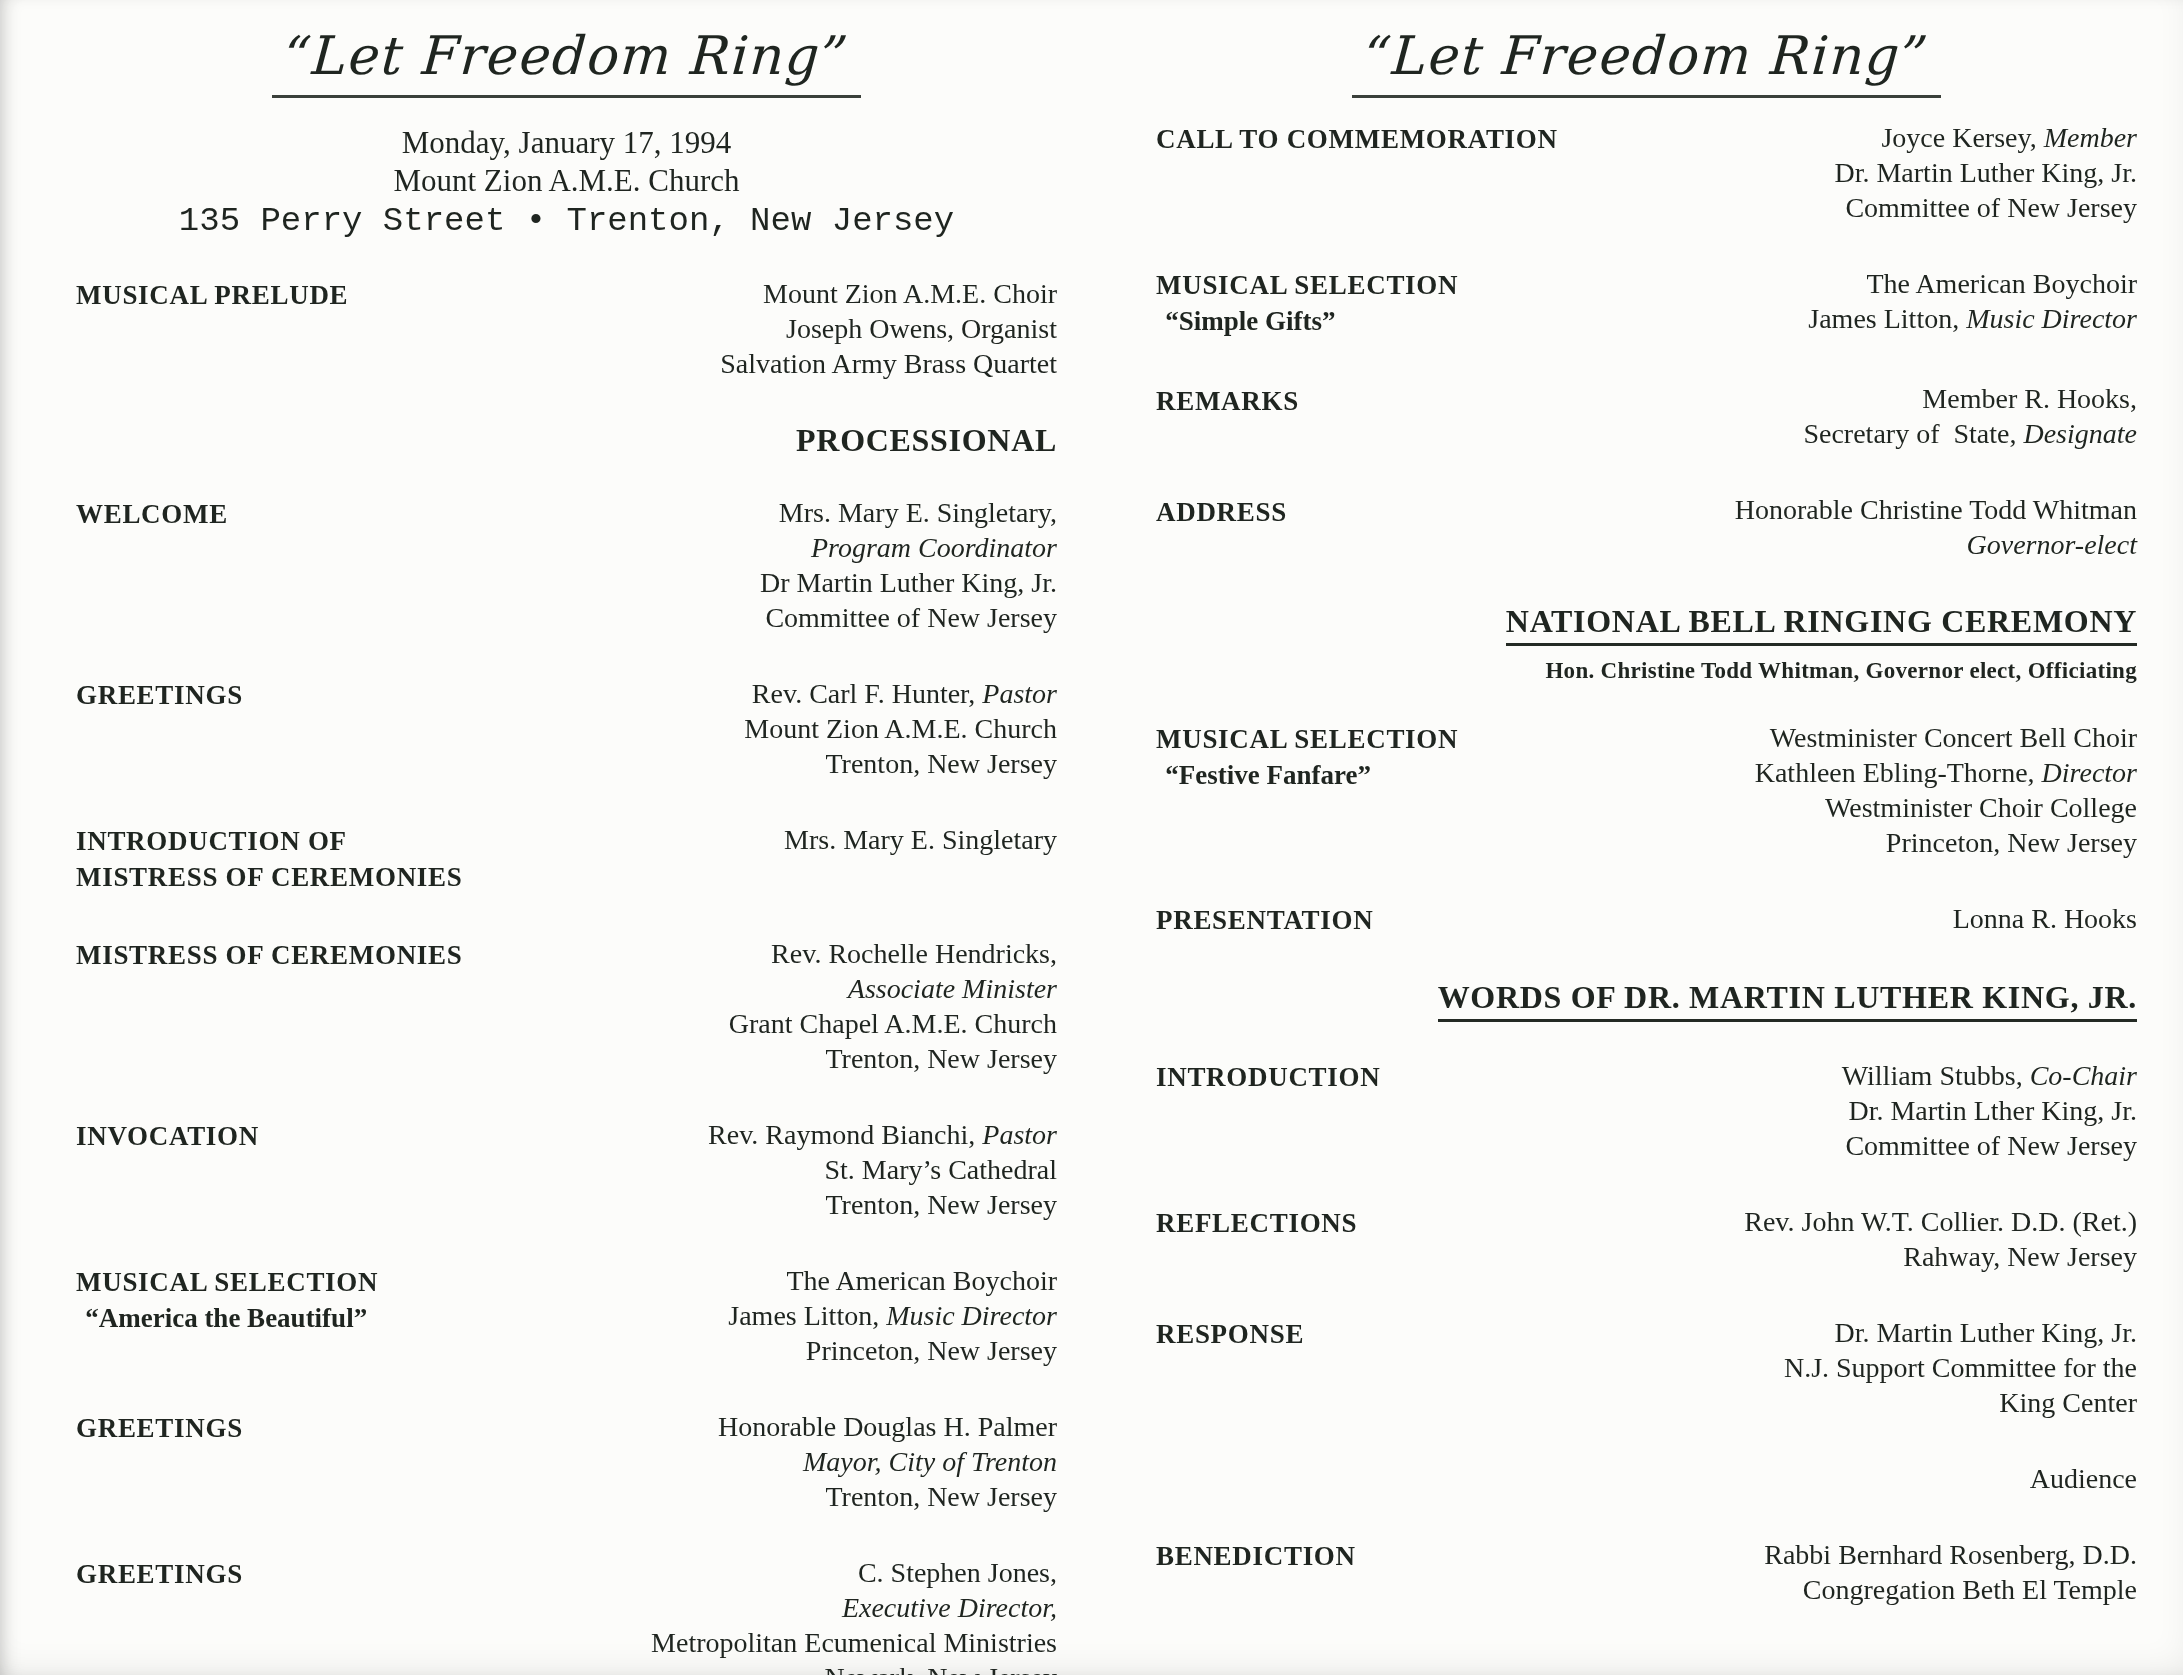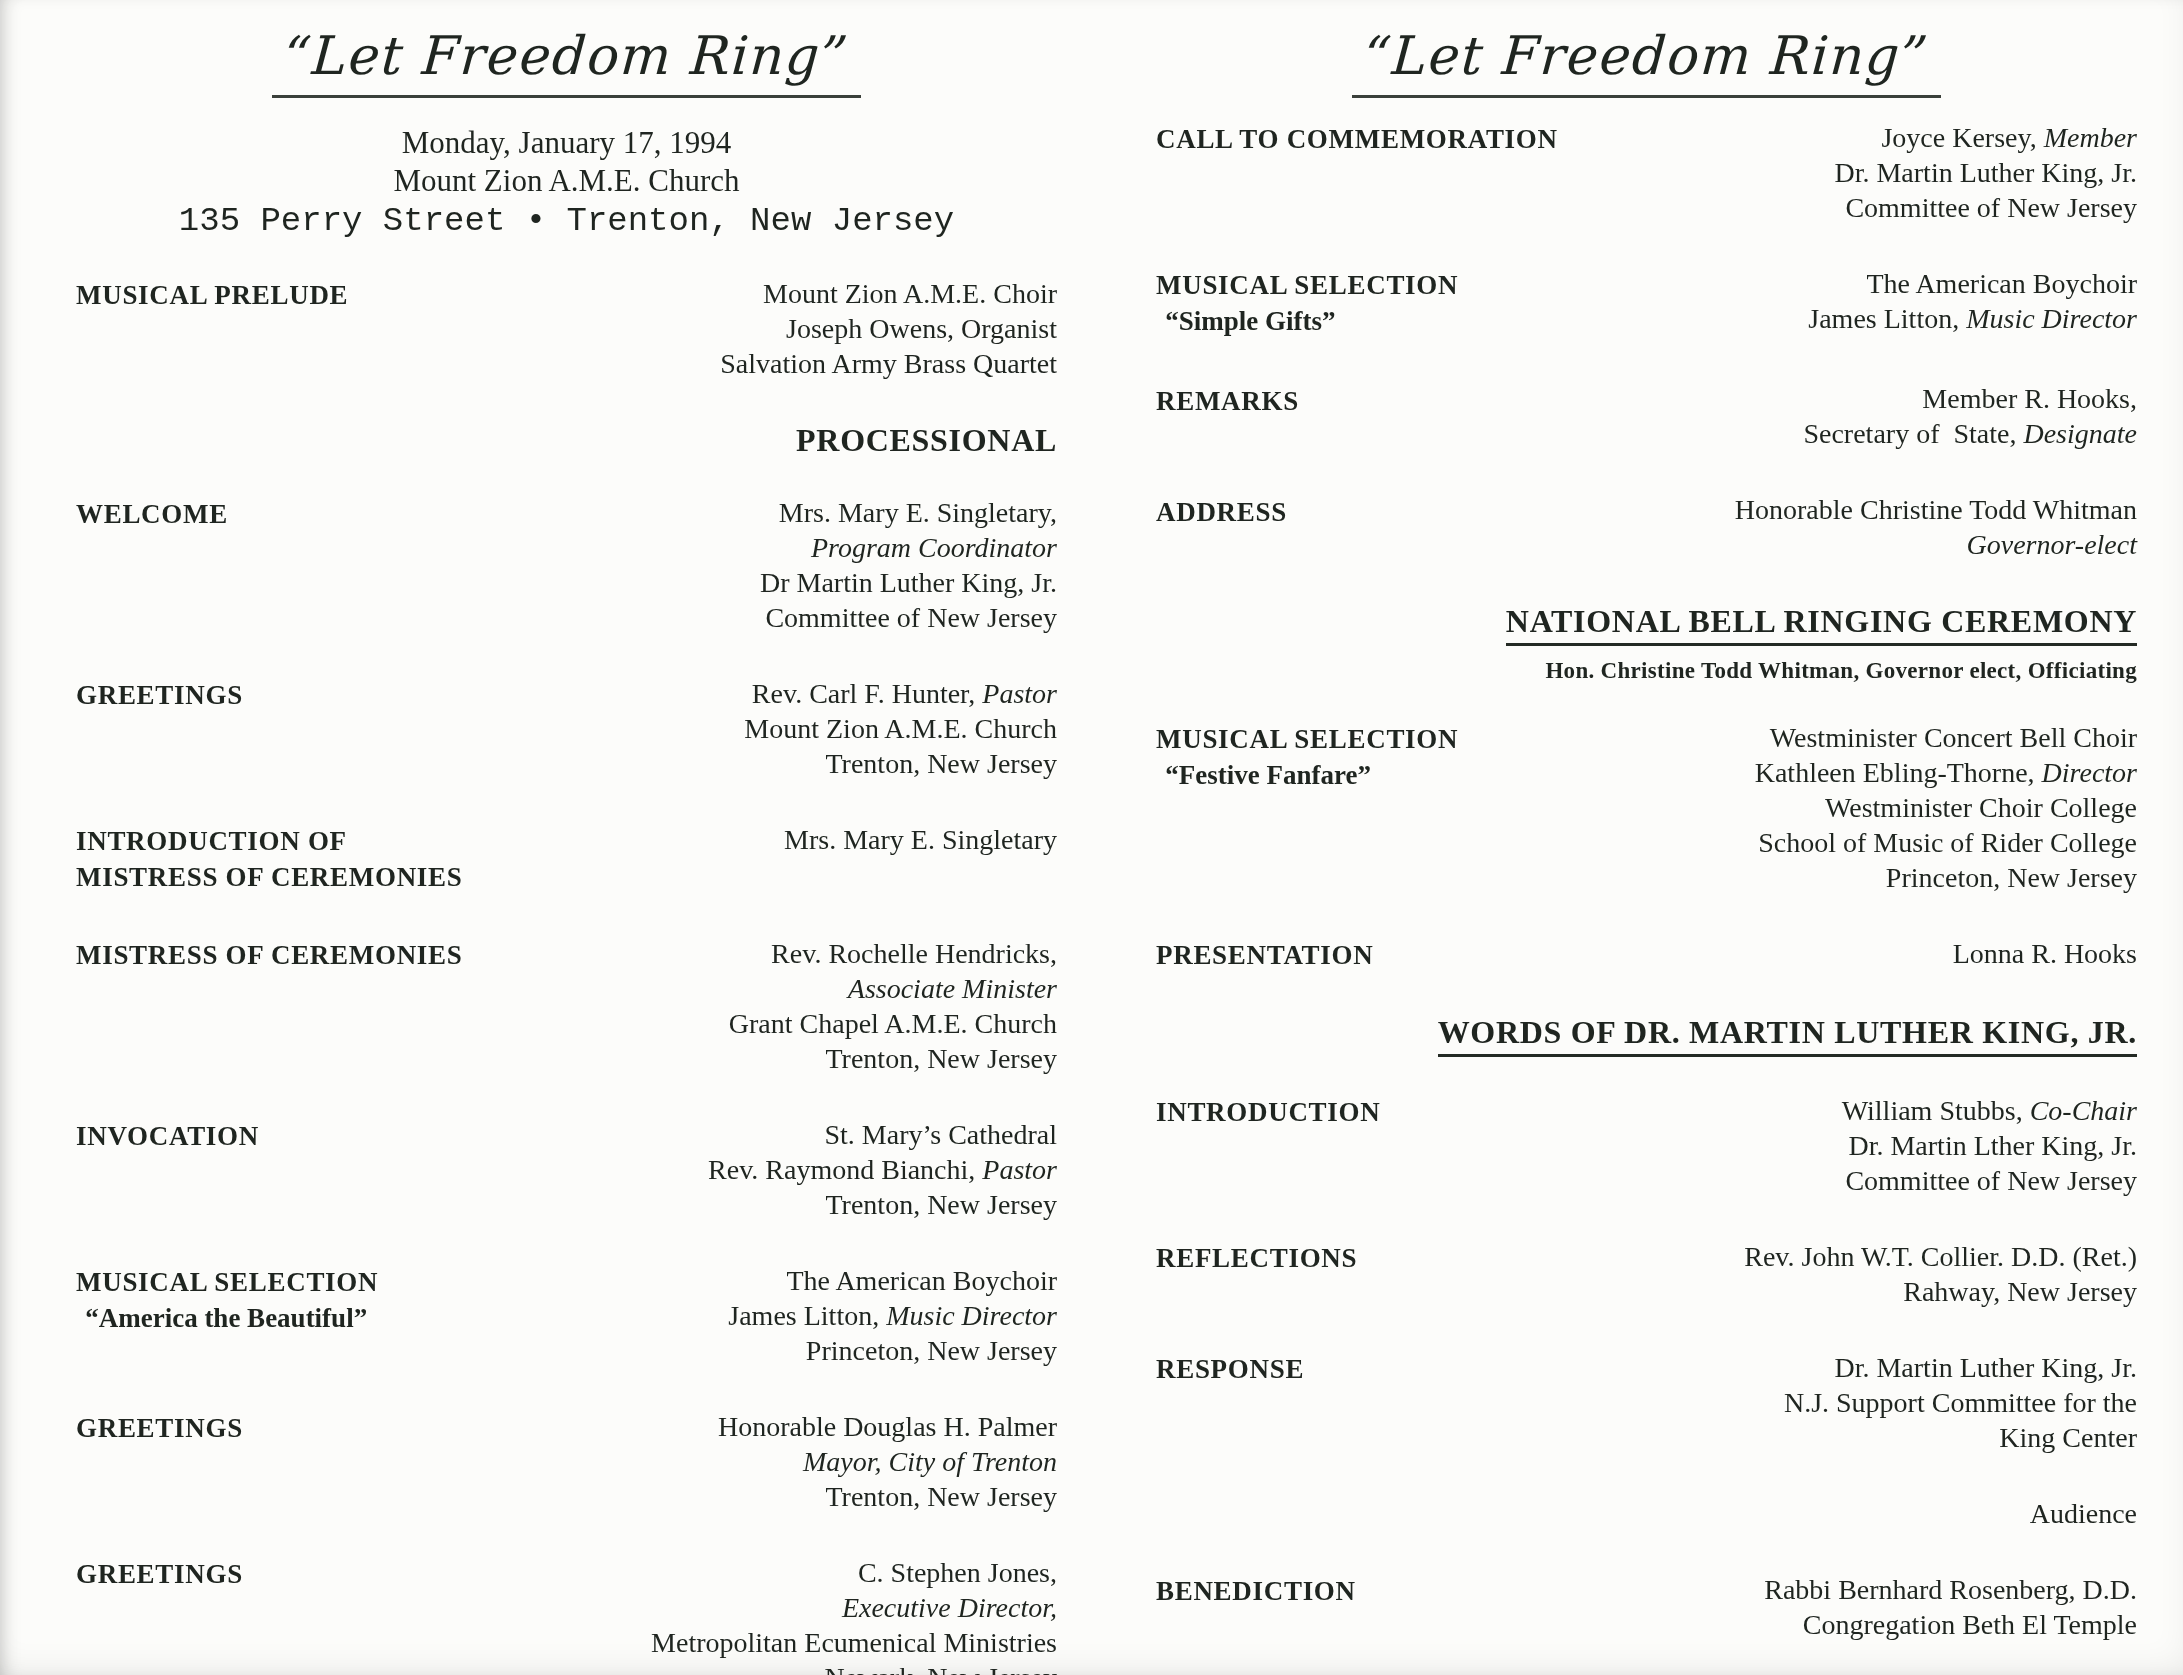--- a/index.html
+++ b/index.html
@@ -161,22 +161,22 @@
             <div class="entry-detail-line"><span class="it">Associate Minister</span></div>
             <div class="entry-detail-line"><span>Grant Chapel A.M.E. Church</span></div>
             <div class="entry-detail-line"><span>Trenton, New Jersey</span></div>
           </div>
         </div>
         <div class="entry">
           <div class="entry-label">
             <div class="entry-label-line">INVOCATION</div>
           </div>
           <div class="entry-details">
+            <div class="entry-detail-line"><span>Rev. Raymond Bianchi, </span><span class="it">Pastor</span></div>
             <div class="entry-detail-line"><span>St. Mary’s Cathedral</span></div>
-            <div class="entry-detail-line"><span>Rev. Raymond Bianchi, </span><span class="it">Pastor</span></div>
             <div class="entry-detail-line"><span>Trenton, New Jersey</span></div>
           </div>
         </div>
         <div class="entry">
           <div class="entry-label">
             <div class="entry-label-line">MUSICAL SELECTION</div>
             <div class="entry-sublabel">“America the Beautiful”</div>
           </div>
           <div class="entry-details">
             <div class="entry-detail-line"><span>The American Boychoir</span></div>
@@ -255,21 +255,20 @@
         <div class="section-heading-wrap"><div class="section-heading underlined">NATIONAL BELL RINGING CEREMONY</div><div class="section-subheading">Hon. Christine Todd Whitman, Governor elect, Officiating</div></div>
         <div class="entry">
           <div class="entry-label">
             <div class="entry-label-line">MUSICAL SELECTION</div>
             <div class="entry-sublabel">“Festive Fanfare”</div>
           </div>
           <div class="entry-details">
             <div class="entry-detail-line"><span>Westminister Concert Bell Choir</span></div>
             <div class="entry-detail-line"><span>Kathleen Ebling-Thorne, </span><span class="it">Director</span></div>
             <div class="entry-detail-line"><span>Westminister Choir College</span></div>
-            <div class="entry-detail-line"><span>School of Music of Rider College</span></div>
             <div class="entry-detail-line"><span>Princeton, New Jersey</span></div>
           </div>
         </div>
         <div class="entry">
           <div class="entry-label">
             <div class="entry-label-line">PRESENTATION</div>
           </div>
           <div class="entry-details">
             <div class="entry-detail-line"><span>Lonna R. Hooks</span></div>
           </div>

